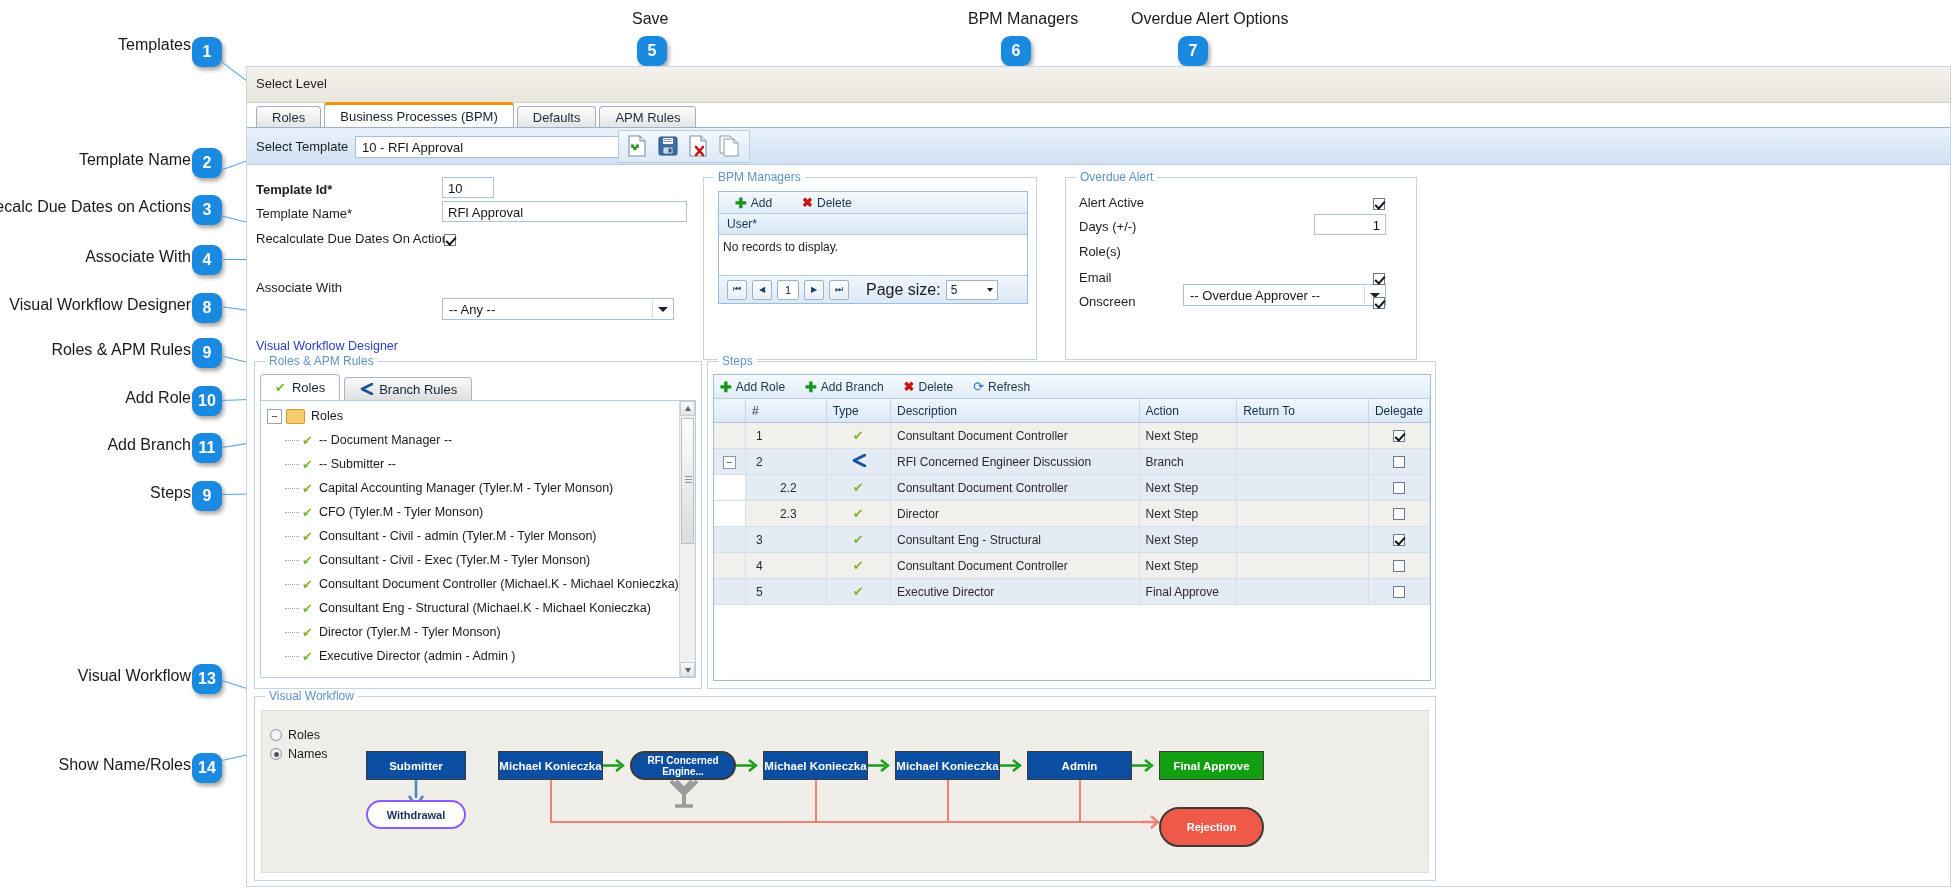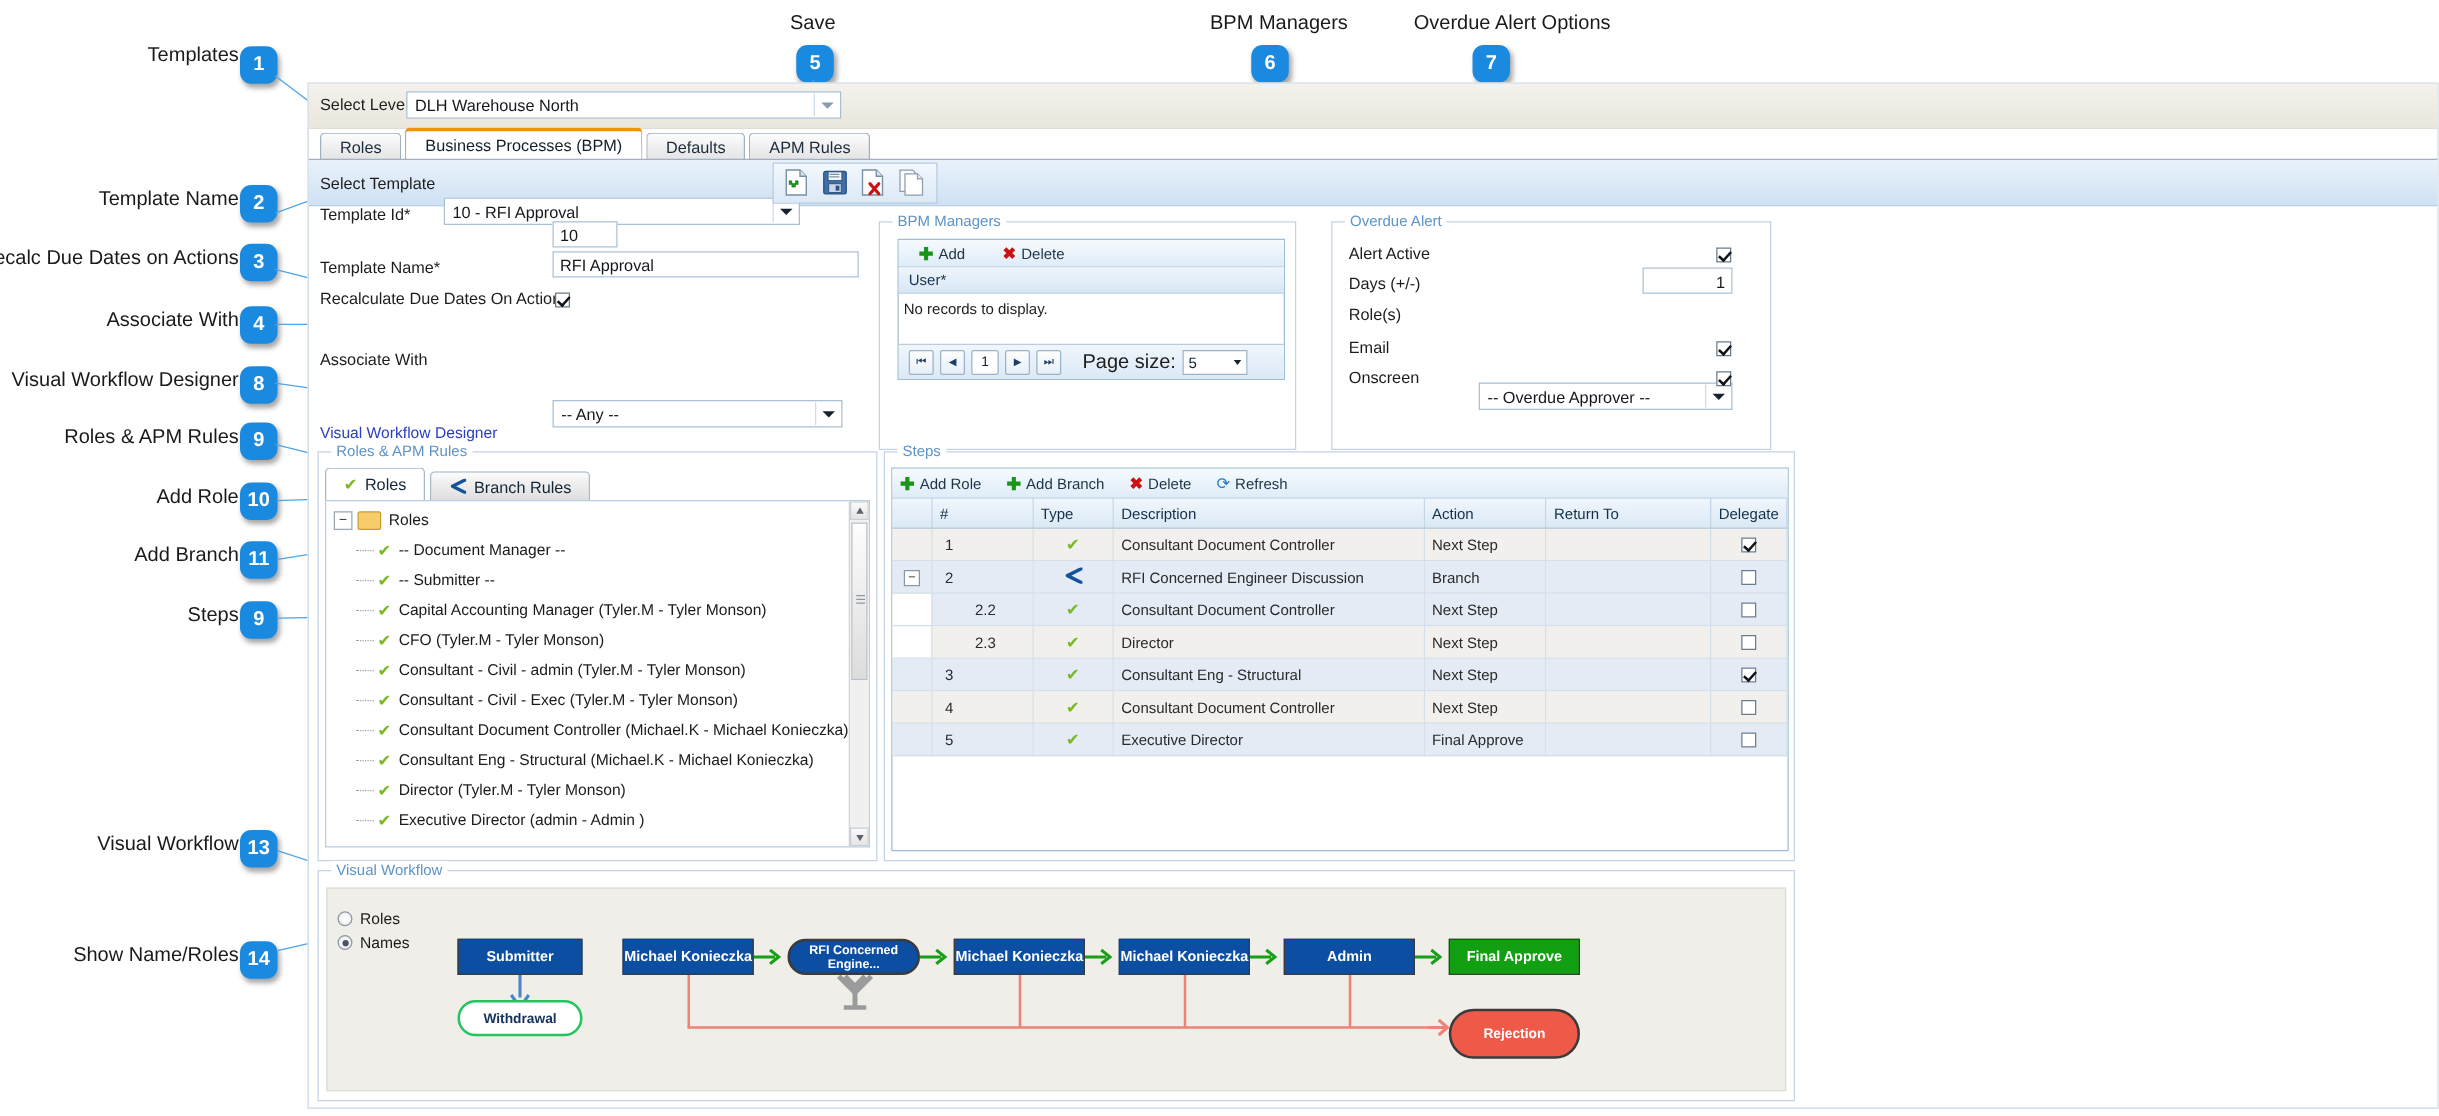--- a/index.html
+++ b/index.html
@@ -238,25 +238,20 @@
 
   <div class="callout-label" style="right:1760px;top:756px;">Show Name/Roles</div>
   <div class="callout-badge" style="left:192px;top:753px;">14</div>
   <div class="leader" style="left:222px;top:760px;width:90px;transform:rotate(-13deg);"></div>
 </div>
 
 <div id="app">
 
   <div class="topstrip"></div>
   <div class="abs lbl" style="left:9px;top:9px;">Select Level</div>
-  <div class="abs ddl sep" style="left:78px;top:6px;width:348px;">
-    <span>DLH Warehouse North</span>
-    <span class="sepline"></span>
-    <span class="arrow"></span>
-  </div>
 
   <div class="tabbar">
     <div class="tab">Roles</div>
     <div class="tab active">Business Processes (BPM)</div>
     <div class="tab">Defaults</div>
     <div class="tab">APM Rules</div>
   </div>
   <div class="tabstrip-line"></div>
 
   <div class="bluebar"></div>
@@ -294,21 +289,21 @@
     </div>
     <div class="tbbtn">
       <svg width="24" height="24" viewBox="0 0 24 24">
         <path d="M3 2 h10 l4 4 v13 H3 Z" fill="#fbfbfb" stroke="#8a9cad" stroke-width="1"></path>
         <path d="M7 5 h10 l4 4 v13 H7 Z" fill="#ffffff" stroke="#8a9cad" stroke-width="1"></path>
         <path d="M17 5 v4 h4" fill="#e4ebf2" stroke="#8a9cad" stroke-width="1"></path>
       </svg>
     </div>
   </div>
 
-  <div class="abs field-lbl" style="left:9px;top:97px;">Template Id*</div>
+  <div class="abs field-lbl" style="left:9px;top:115px;font-weight:bold;">Template Id*</div>
   <div class="abs txtbox" style="left:195px;top:110px;width:52px;">10</div>
 
   <div class="abs field-lbl" style="left:9px;top:139px;">Template Name*</div>
   <div class="abs txtbox" style="left:195px;top:134px;width:245px;">RFI Approval</div>
 
   <div class="abs field-lbl" style="left:9px;top:164px;">Recalculate Due Dates On Actions</div>
   <div class="abs" style="left:197px;top:164px;"><span class="ck on"></span></div>
 
   <div class="abs field-lbl" style="left:9px;top:213px;">Associate With</div>
   <div class="abs ddl sep" style="left:195px;top:209px;width:232px;">
@@ -575,21 +570,21 @@
     <div class="abs" style="left:8px;top:36px;display:flex;align-items:center;gap:6px;">
       <span class="radio on"></span>
       <span style="font-size:12.5px;color:#1c1c1c;">Names</span>
     </div>
 
     <div class="node-rect" style="left:104px;top:40px;width:100px;height:29px;">Submitter</div>
     <svg class="abs" style="left:145px;top:69px;" width="18" height="28">
       <path d="M9 0 V18" stroke="#4d86c4" stroke-width="2.5" fill="none"></path>
       <path d="M2 16 L9 26 L16 16" stroke="#4d86c4" stroke-width="2.5" fill="none"></path>
     </svg>
-    <div class="node-pill" style="left:104px;top:89px;width:100px;height:29px;background:#fff;border:2px solid #22c55e;color:#13315a;">Withdrawal</div>
+    <div class="node-pill" style="left:104px;top:89px;width:100px;height:29px;background:#fff;border:2px solid #8b5cf6;color:#13315a;">Withdrawal</div>
 
     <div class="node-rect" style="left:236px;top:40px;width:105px;height:29px;">Michael Konieczka</div>
     <svg class="abs" style="left:341px;top:47px;" width="27" height="15">
         <path d="M0 7.5 H17 M13 2 L20 7.5 L13 13" stroke="#1a9e1a" stroke-width="2.4" fill="none"></path>
       </svg>
     <div class="node-pill" style="left:368px;top:40px;width:106px;height:29px;background:#0b4ea2;border:2px solid #3b3b3b;color:#fff;font-size:10px;padding:0 6px;">RFI Concerned Engine...</div>
     <svg class="abs" style="left:474px;top:47px;" width="27" height="15">
         <path d="M0 7.5 H17 M13 2 L20 7.5 L13 13" stroke="#1a9e1a" stroke-width="2.4" fill="none"></path>
       </svg>
     <div class="node-rect" style="left:501px;top:40px;width:105px;height:29px;">Michael Konieczka</div>

